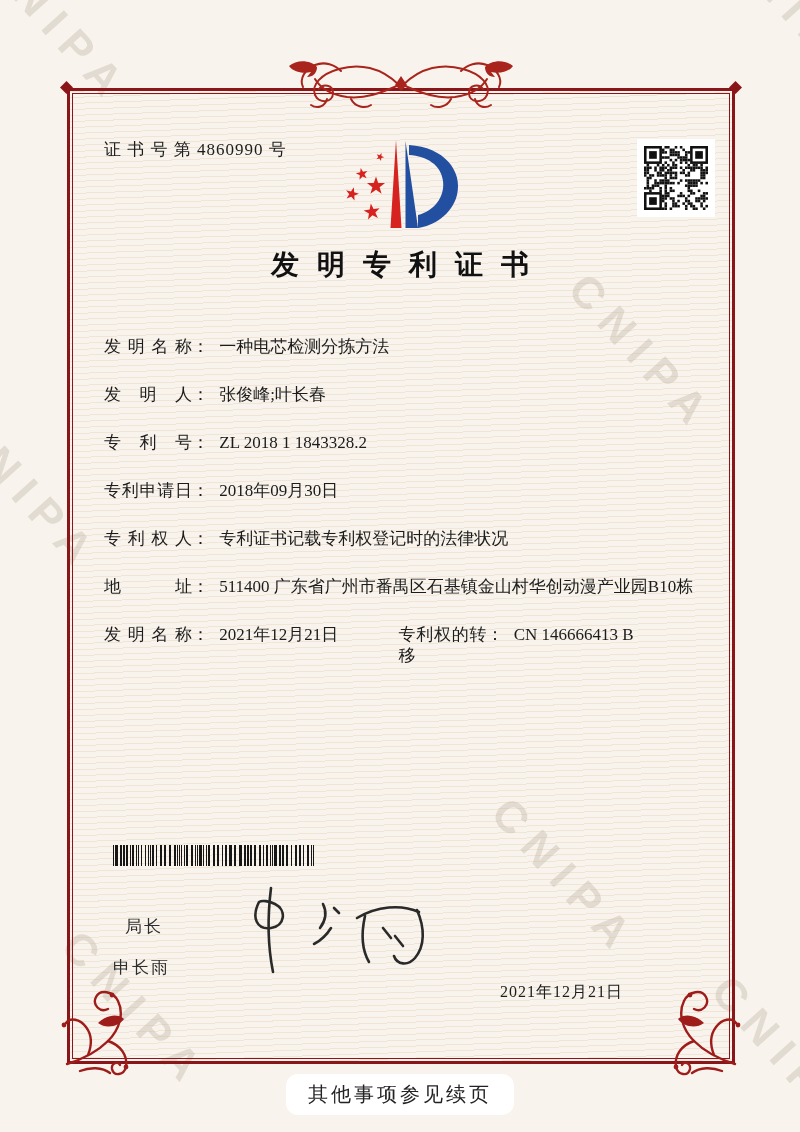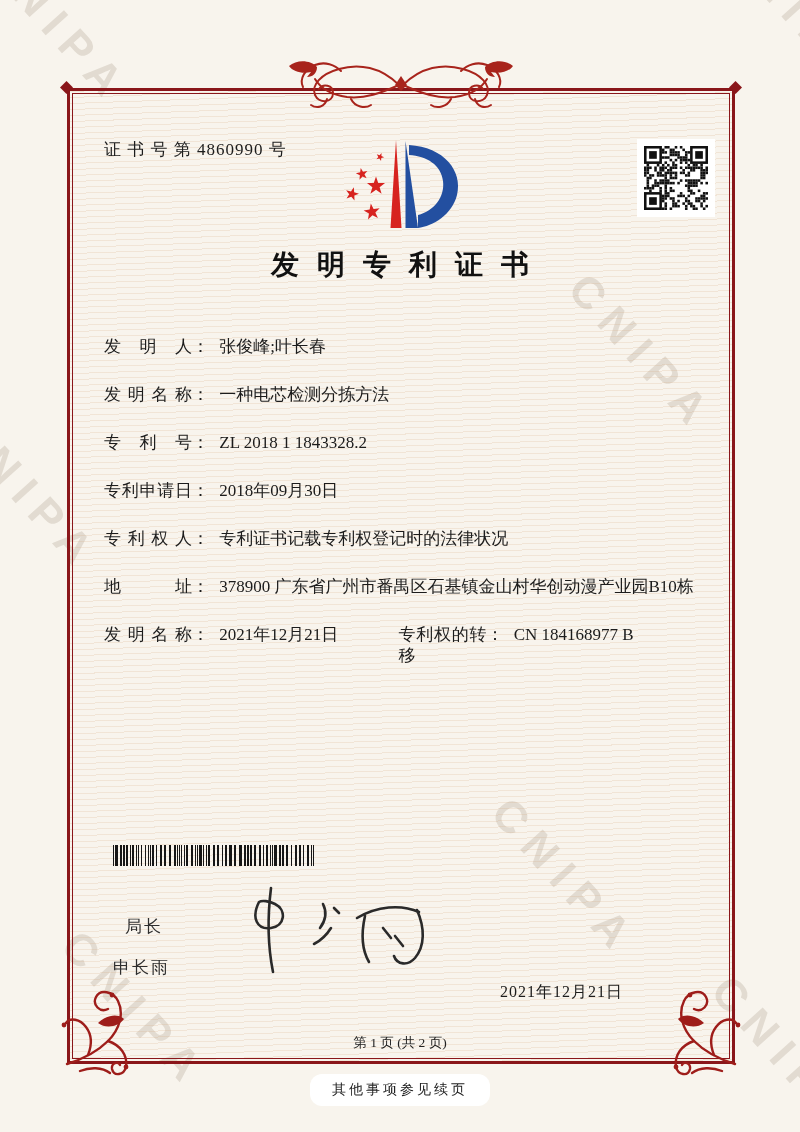--- a/index.html
+++ b/index.html
@@ -55,21 +55,21 @@
                 font-size:17px;color:#2e2e2e;letter-spacing:2px;}
   .signer-name{position:absolute;left:113px;top:956px;font-family:"Liberation Sans", sans-serif;
                font-size:17px;color:#2e2e2e;letter-spacing:2px;text-align:center;}
   .signature{position:absolute;left:233px;top:884px;}
   .issue-date{position:absolute;left:500px;top:982px;font-size:16px;letter-spacing:1px;}
 
   
   .page-info{position:absolute;left:0;top:1034px;width:800px;text-align:center;
              font-size:13.5px;color:#222;}
   .footer-note{position:absolute;left:50%;top:1074px;transform:translateX(-50%);
-               background:#fff;padding:7px 22px;font-size:14px;letter-spacing:3px;color:#222;border-radius:12px;}
+               background:#fff;padding:7px 22px;font-size:20px;letter-spacing:3px;color:#222;border-radius:12px;}
 
   .orn{position:absolute;pointer-events:none;}
   .orn.flip{transform:scaleX(-1);}
 </style>
 </head>
 <body>
 
 <div class="page">
 
   <div class="wm" style="left:-40px;top:0px;">CNIPA</div>
@@ -387,49 +387,49 @@
         <rect x="19" y="24" width="1" height="1" fill="#111"></rect>
         <rect x="20" y="24" width="1" height="1" fill="#111"></rect>
         <rect x="23" y="24" width="1" height="1" fill="#111"></rect>
       </svg>
   </div>
 
   <div class="title">发明专利证书</div>
 
   <div class="fields">
     <div class="frow">
+      <span class="flabel">发明名称</span><span class="fcolon">：</span>
+      <span class="fvalue">一种电芯检测分拣方法</span>
+    </div>
+    <div class="frow">
       <span class="flabel">发明人</span><span class="fcolon">：</span>
       <span class="fvalue">张俊峰;叶长春</span>
     </div>
     <div class="frow">
-      <span class="flabel">发明名称</span><span class="fcolon">：</span>
-      <span class="fvalue">一种电芯检测分拣方法</span>
-    </div>
-    <div class="frow">
       <span class="flabel">专利号</span><span class="fcolon">：</span>
       <span class="fvalue">ZL 2018 1 1843328.2</span>
     </div>
     <div class="frow">
       <span class="flabel">专利申请日</span><span class="fcolon">：</span>
       <span class="fvalue">2018年09月30日</span>
     </div>
     <div class="frow">
       <span class="flabel">专利权人</span><span class="fcolon">：</span>
       <span class="fvalue">专利证书记载专利权登记时的法律状况</span>
     </div>
     <div class="frow">
       <span class="flabel">地址</span><span class="fcolon">：</span>
-      <span class="fvalue">378900 广东省广州市番禺区石基镇金山村华创动漫产业园B10栋</span>
+      <span class="fvalue">511400 广东省广州市番禺区石基镇金山村华创动漫产业园B10栋</span>
     </div>
     <div class="frow">
       <span class="flabel">发明名称</span><span class="fcolon">：</span>
       <span class="fvalue">2021年12月21日</span>
       <span class="grant-pair">
         <span class="flabel">专利权的转移</span><span class="fcolon">：</span>
-        <span class="fvalue">CN 184168977 B</span>
+        <span class="fvalue">CN 146666413 B</span>
       </span>
     </div>
   </div>
 
 
   <svg id="barcode-svg" class="barcode" width="205" height="21" viewBox="0 0 205 21">
       <rect x="0" y="0" width="1" height="21" fill="#161616"></rect>
       <rect x="2" y="0" width="3" height="21" fill="#161616"></rect>
       <rect x="7" y="0" width="2" height="21" fill="#161616"></rect>
       <rect x="10" y="0" width="2" height="21" fill="#161616"></rect>
@@ -502,17 +502,16 @@
       <path d="M124,34 C144,22 168,20 186,28"></path>
       <path d="M132,32 C128,50 129,66 136,78"></path>
       <path d="M184,26 C192,44 192,62 182,74 C175,82 164,81 161,72"></path>
       <path d="M150,44 l8,10"></path>
       <path d="M162,52 l8,10"></path>
     </g>
   </svg>
 
   <div class="issue-date">2021年12月21日</div>
 
-  <div class="page-info">第 1 页 (共 2 页)</div>
 
   <div class="footer-note">其他事项参见续页</div>
 
 </div>
 
 </body></html>

